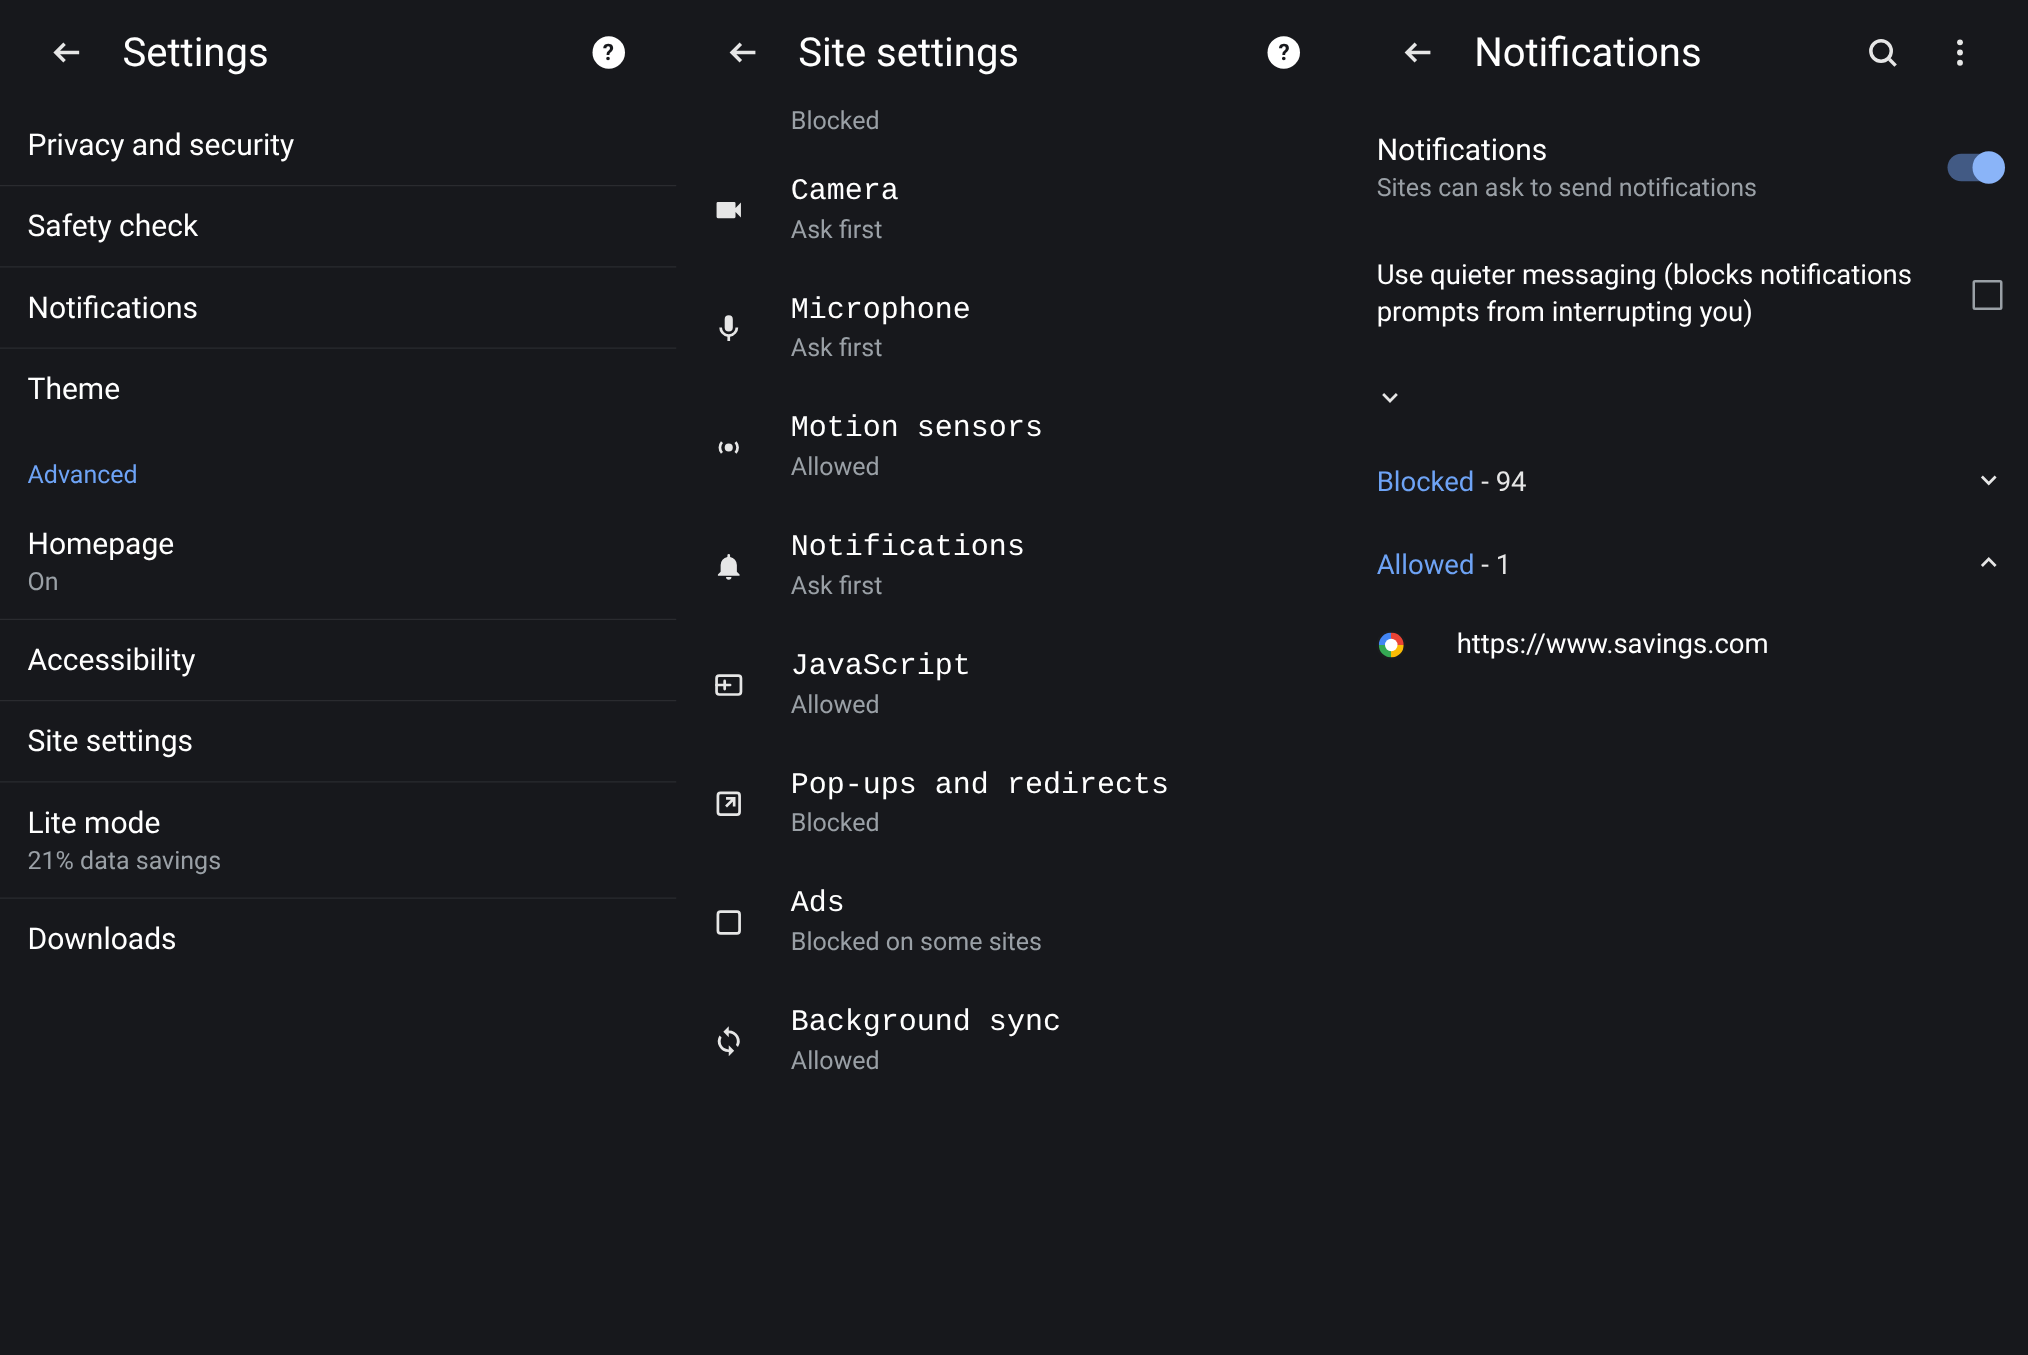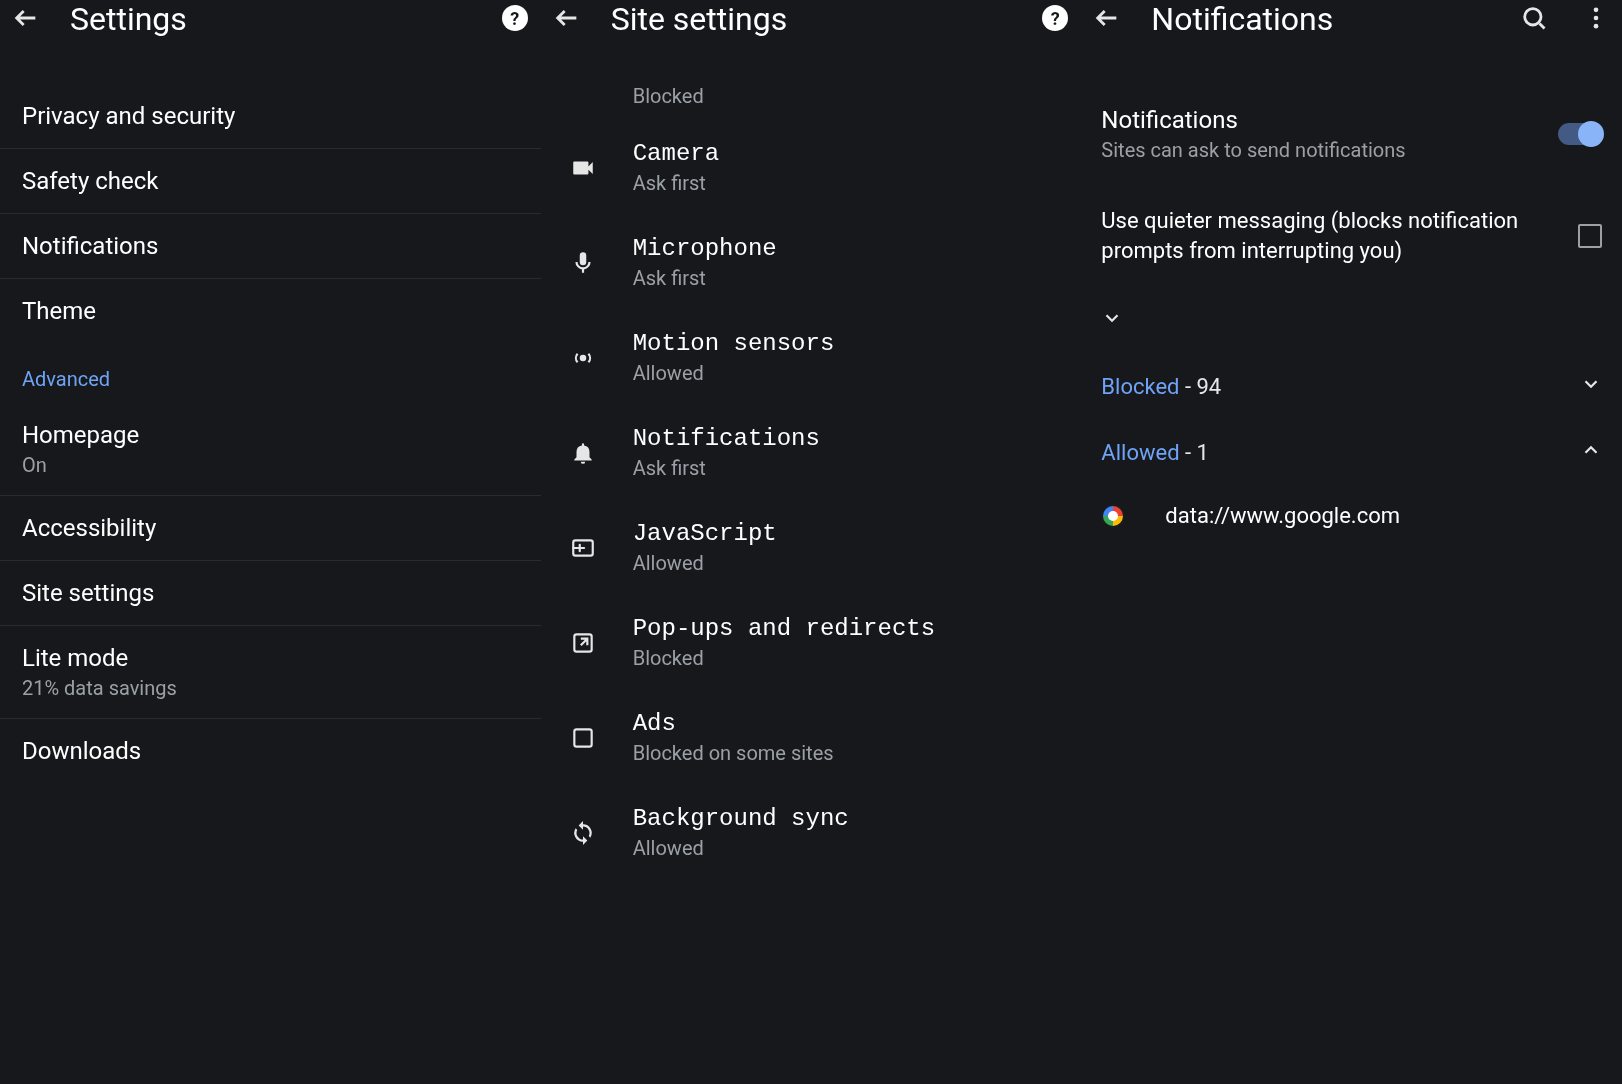--- a/index.html
+++ b/index.html
@@ -13,23 +13,23 @@
     overflow: hidden;
   }
   .panel {
     flex: 1;
     display: flex;
     flex-direction: column;
     min-width: 0;
   }
   .toolbar {
     display: flex;
-    align-items: flex-start;
+    align-items: center;
     height: 84px;
-    padding: 0 8px;
+    padding: 0 36px;
     gap: 26px;
   }
   .toolbar .title {
     font-size: 32px;
     font-weight: 400;
     color: #ffffff;
     flex: 1;
   }
   .icon-btn {
     width: 36px;
@@ -338,21 +338,21 @@
   <div class="notif-row">
     <div class="txt">
       <div class="primary">Notifications</div>
       <div class="secondary">Sites can ask to send notifications</div>
     </div>
     <div class="toggle"></div>
   </div>
 
   <div class="notif-row">
     <div class="txt">
-      <div class="primary" style="font-size:22px; line-height:1.35;">Use quieter messaging (blocks notification prompts from interrupting you)</div>
+      <div class="primary" style="font-size:22px; line-height:1.35;">Use quieter messaging (blocks notifications prompts from interrupting you)</div>
     </div>
     <div class="checkbox"></div>
   </div>
 
   <div class="expando-row">
     <div class="chev">
       <svg width="22" height="22" viewBox="0 0 24 24" fill="none" stroke="currentColor" stroke-width="2.4">
           <path d="M6 9l6 6 6-6"></path>
         </svg>
     </div>
@@ -377,16 +377,16 @@
     </div>
     <div class="chev">
       <svg width="22" height="22" viewBox="0 0 24 24" fill="none" stroke="currentColor" stroke-width="2.4">
           <path d="M6 15l6-6 6 6"></path>
         </svg>
     </div>
   </div>
 
   <div class="site-row">
     <div class="favicon"></div>
-    <div class="url">data://www.google.com</div>
+    <div class="url">https://www.savings.com</div>
   </div>
 
 </div>
 
 </body></html>

